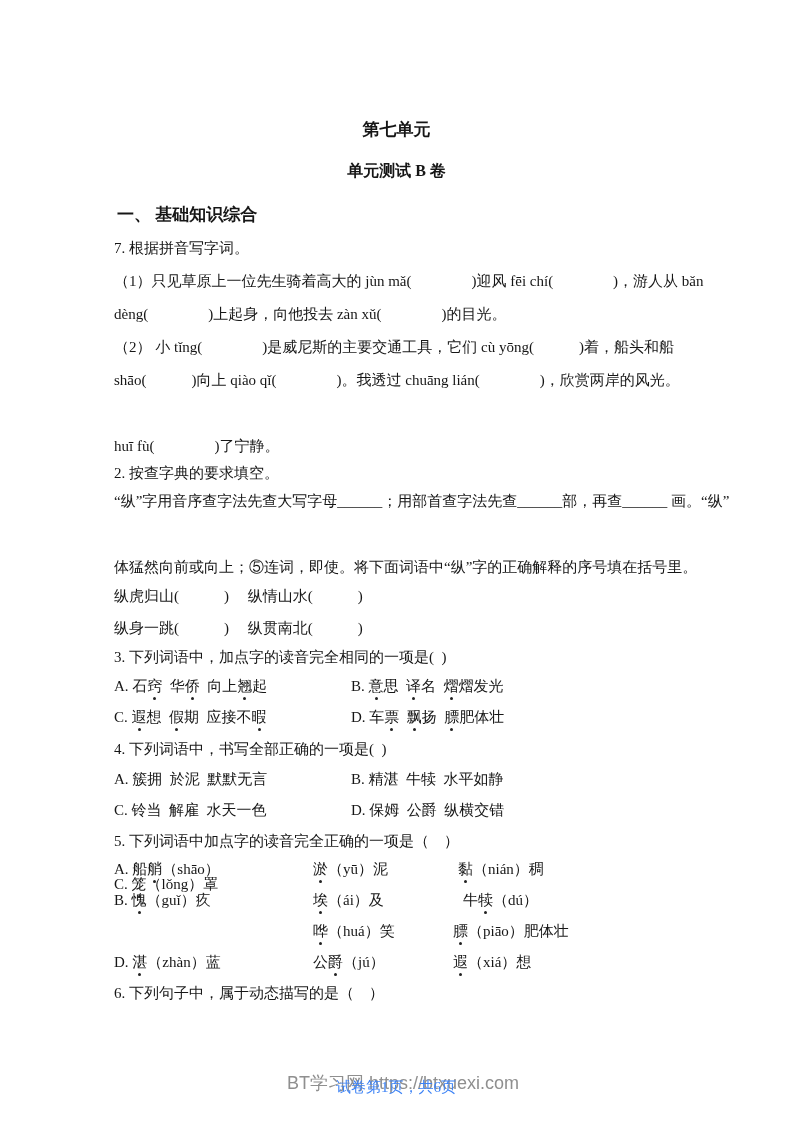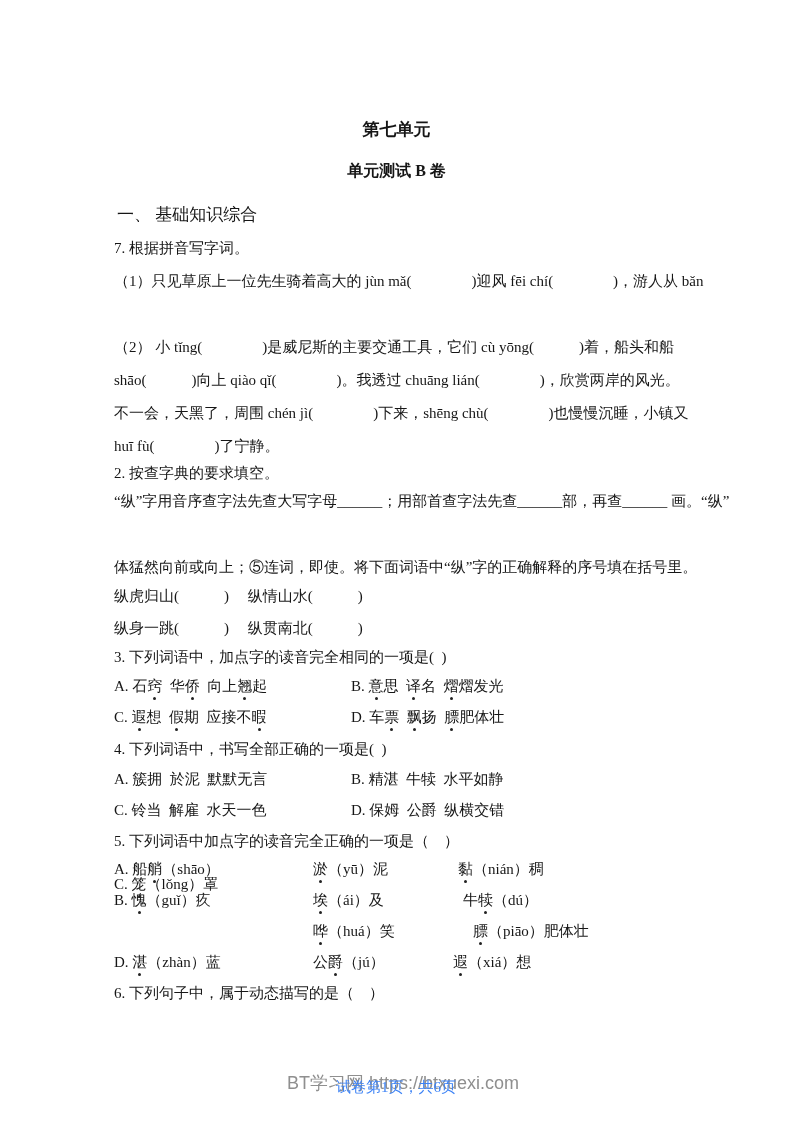--- a/index.html
+++ b/index.html
@@ -16,21 +16,21 @@
     left:114px;
     font-size:15px;
     line-height:20px;
     white-space:pre;
   }
   .title{
     left:0;width:793px;text-align:center;font-weight:700;
   }
   .t1{font-size:17px;}
   .t2{font-size:16px;}
-  .section{font-weight:400;font-size:17px;left:117px;}
+  .section{font-weight:700;font-size:17px;left:117px;}
   .du{position:relative;display:inline-block;}
   .du::after{
     content:"";
     position:absolute;
     left:50%;bottom:-4px;
     width:3px;height:3px;margin-left:-1.5px;
     border-radius:50%;
     background:#222222;
   }
   .watermark{
@@ -54,23 +54,23 @@
 
 <div class="page">
 
   <div class="ln title t1" style="top:120px">第七单元</div>
   <div class="ln title t2" style="top:161px">单元测试 B 卷</div>
 
   <div class="ln section" style="top:205px">一、 基础知识综合</div>
 
   <div class="ln" style="top:238px">7. 根据拼音写字词。</div>
   <div class="ln" style="top:271px">（1）只见草原上一位先生骑着高大的 jùn mǎ(　　　　)迎风 fēi chí(　　　　)，游人从 bǎn</div>
+  <div class="ln" style="top:304px">dèng(　　　　)上起身，向他投去 zàn xǔ(　　　　)的目光。</div>
   <div class="ln" style="top:337px">（2） 小 tǐng(　　　　)是威尼斯的主要交通工具，它们 cù yōng(　　　)着，船头和船</div>
   <div class="ln" style="top:370px">shāo(　　　)向上 qiào qǐ(　　　　)。我透过 chuāng lián(　　　　)，欣赏两岸的风光。</div>
-  <div class="ln" style="top:403px">不一会，天黑了，周围 chén jì(　　　　)下来，shēng chù(　　　　)也慢慢沉睡，小镇又</div>
   <div class="ln" style="top:436px">huī fù(　　　　)了宁静。</div>
 
   <div class="ln" style="top:463px">2. 按查字典的要求填空。</div>
   <div class="ln" style="top:491px">“纵”字用音序查字法先查大写字母______；用部首查字法先查______部，再查______ 画。“纵”</div>
   <div class="ln" style="top:557px">体猛然向前或向上；⑤连词，即使。将下面词语中“纵”字的正确解释的序号填在括号里。</div>
   <div class="ln" style="top:586px">纵虎归山(　　　)　 纵情山水(　　　)</div>
   <div class="ln" style="top:618px">纵身一跳(　　　)　 纵贯南北(　　　)</div>
 
   <div class="ln" style="top:647px">3. 下列词语中，加点字的读音完全相同的一项是(  )</div>
   <div class="ln" style="top:676px"><span>A. 石</span><span class="du">窍</span><span>  华</span><span class="du">侨</span><span>  向上</span><span class="du">翘</span><span>起</span></div>
@@ -89,21 +89,21 @@
   <div class="ln" style="top:859px"><span>A. 船</span><span class="du">艄</span><span>（shāo）</span></div>
   <div class="ln" style="top:859px;left:313px"><span class="du">淤</span><span>（yū）泥</span></div>
   <div class="ln" style="top:859px;left:458px"><span class="du">黏</span><span>（nián）稠</span></div>
 
   <div class="ln" style="top:890px"><span>B. </span><span class="du">愧</span><span>（guǐ）疚</span></div>
   <div class="ln" style="top:890px;left:313px"><span class="du">埃</span><span>（ái）及</span></div>
   <div class="ln" style="top:890px;left:463px"><span>牛</span><span class="du">犊</span><span>（dú）</span></div>
 
   <div class="ln" style="top:874px"><span>C. </span><span class="du">笼</span><span>（lǒng）罩</span></div>
   <div class="ln" style="top:921px;left:313px"><span class="du">哗</span><span>（huá）笑</span></div>
-  <div class="ln" style="top:921px;left:473px"><span class="du">膘</span><span>（piāo）肥体壮</span></div>
+  <div class="ln" style="top:921px;left:453px"><span class="du">膘</span><span>（piāo）肥体壮</span></div>
 
   <div class="ln" style="top:952px"><span>D. </span><span class="du">湛</span><span>（zhàn）蓝</span></div>
   <div class="ln" style="top:952px;left:313px"><span>公</span><span class="du">爵</span><span>（jú）</span></div>
   <div class="ln" style="top:952px;left:453px"><span class="du">遐</span><span>（xiá）想</span></div>
 
   <div class="ln" style="top:983px">6. 下列句子中，属于动态描写的是（　）</div>
 
   <div class="watermark" style="left:287px;top:1071px">BT学习网 https://btxuexi.com</div>
   <div class="pagefooter" style="left:336px;top:1078px">试卷第1页，共6页</div>
 

